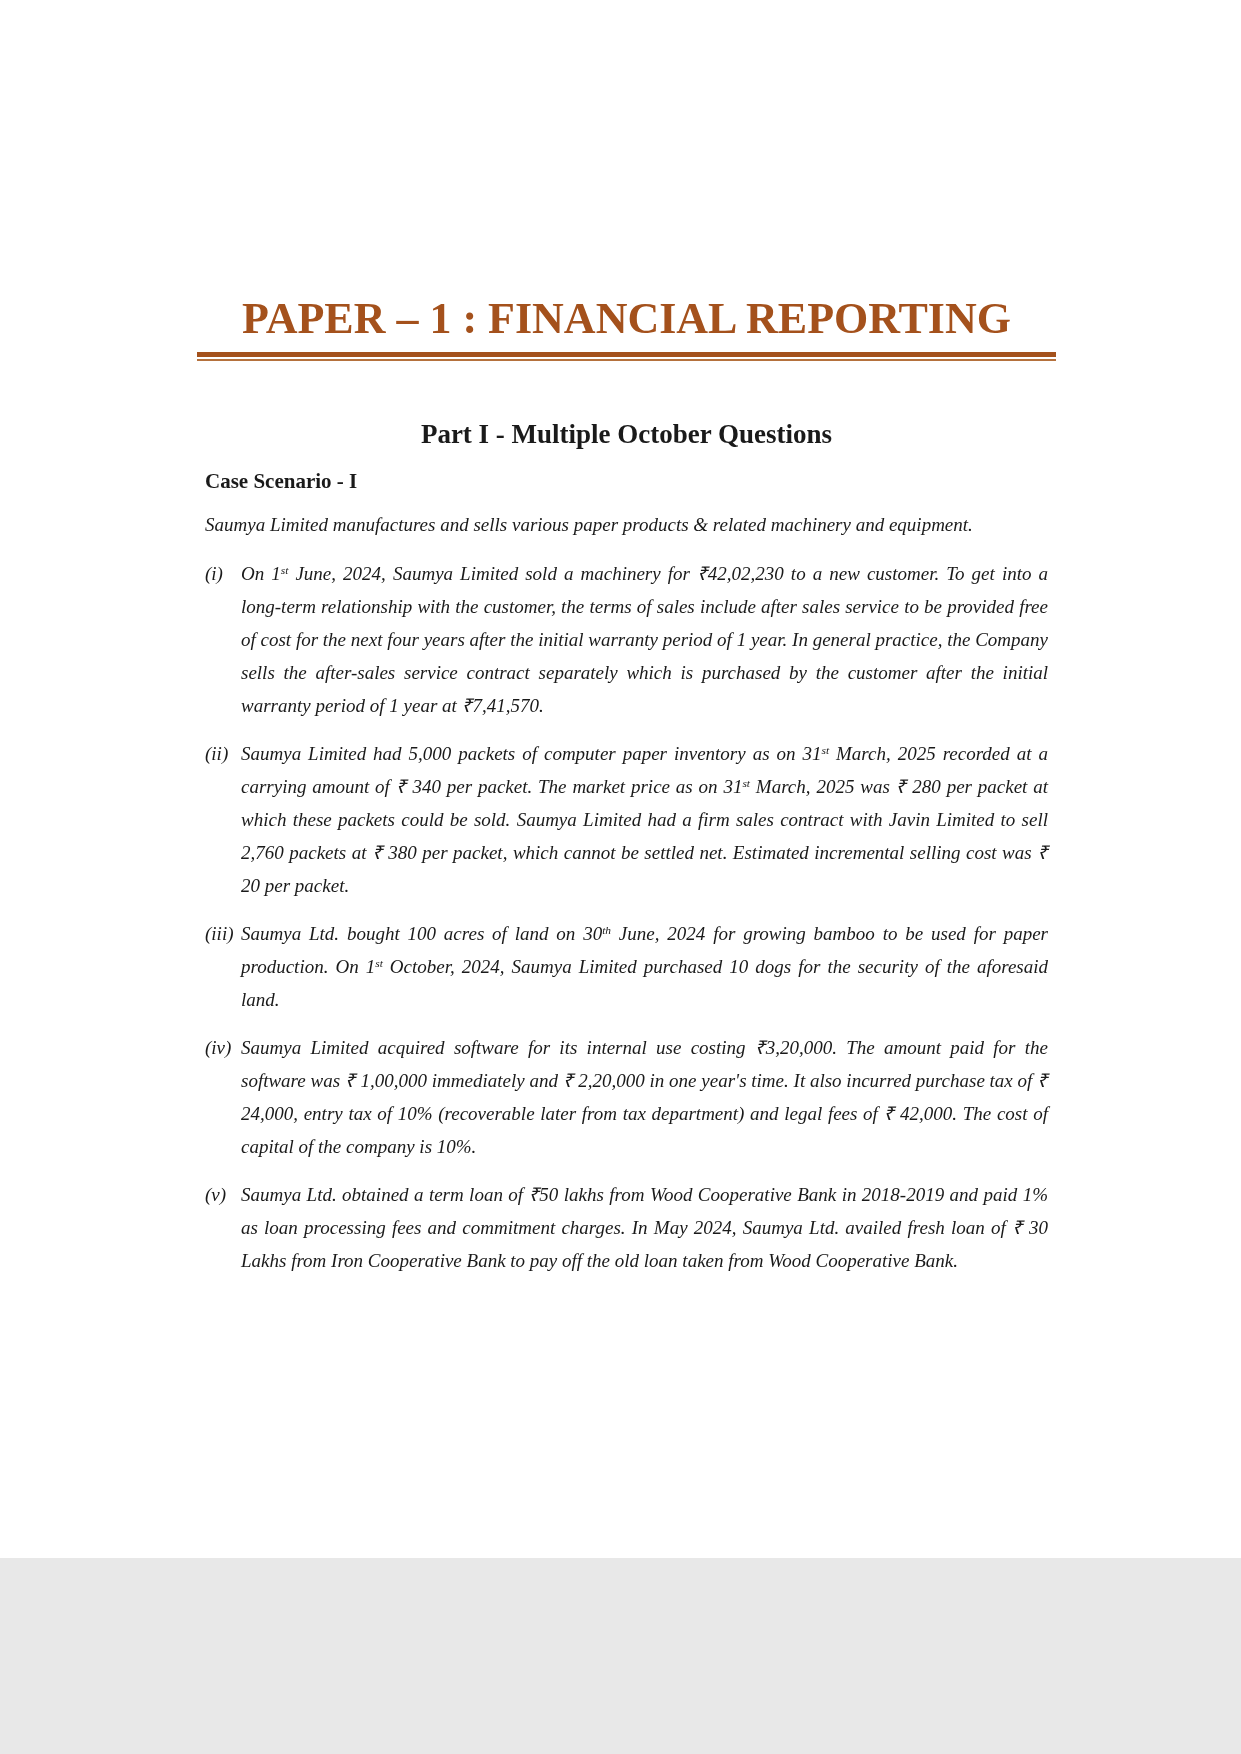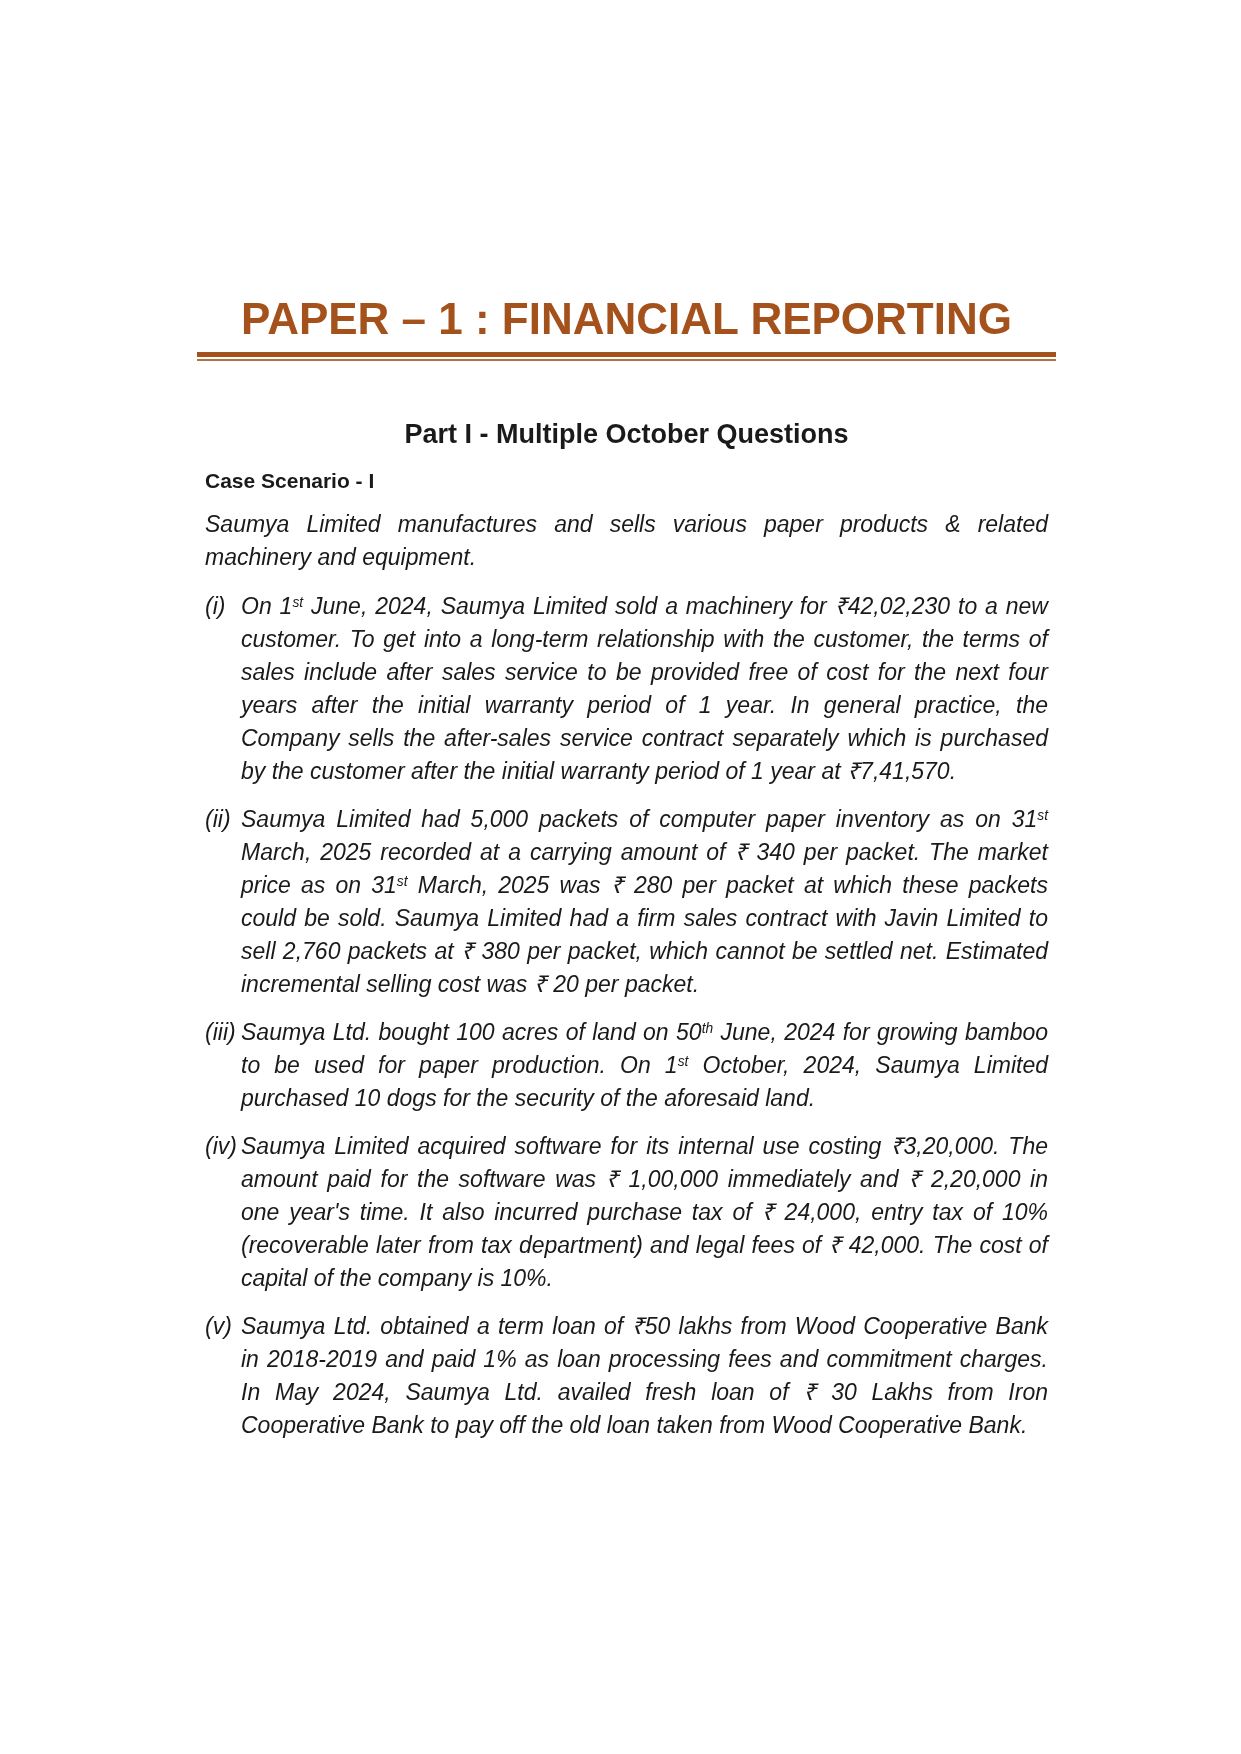--- a/index.html
+++ b/index.html
@@ -1,23 +1,23 @@
 <!DOCTYPE html>
 <html style="--accent: #a4511c; --accent-light: #b5713d; --text: #1a1a1a; --page-bg: #ffffff;"><head>
 <meta charset="utf-8">
 <style>
   html, body { margin: 0; padding: 0; background: #e8e8e8; }
   .page {
     position: relative;
     width: 1241px;
-    height: 1754px;
+    height: 1558px;
     margin: 0 auto;
     background: var(--page-bg, #ffffff);
     overflow: hidden;
-    font-family: Liberation Sans, sans-serif;
+    font-family: Liberation Serif, serif;
     color: var(--text, #1a1a1a);
   }
   .content {
     position: absolute;
     left: 205px;
     top: 0;
     width: 843px;
   }
   .paper-title {
     margin: 293px 0 0 0;
@@ -47,21 +47,21 @@
     text-align: center;
   }
   .scenario-heading {
     margin: 13px 0 0 0;
     font-size: 21px;
     line-height: 34px;
     font-weight: 700;
     text-align: left;
   }
   .body-text {
-    font-size: 23px;
+    font-size: 19px;
     line-height: 33px;
     font-style: italic;
     text-align: justify;
   }
   .intro {
     margin: 10px 0 16px 0;
   }
   .scenario-items { margin: 0; padding: 0; }
   .scenario-item {
     display: flex;
@@ -108,21 +108,21 @@
         <span class="item-text"><span>On 1</span><sup>st</sup><span> June, 2024, Saumya Limited sold a machinery for ₹42,02,230 to a new customer.  To get into a long-term relationship with the customer, the terms of sales include after sales service to be provided free of cost for the next four years after the initial warranty period of 1 year.  In general practice, the Company sells the after-sales service contract separately which is purchased by the customer after the initial warranty period of 1 year at ₹7,41,570.</span></span>
       </div>
 
       <div class="scenario-item body-text">
         <span class="item-marker">(ii)</span>
         <span class="item-text"><span>Saumya Limited had 5,000 packets of computer paper inventory as on 31</span><sup>st</sup><span> March, 2025 recorded at a carrying amount of ₹ 340 per packet.  The market price as on 31</span><sup>st</sup><span> March, 2025 was ₹ 280 per packet at which these packets could be sold.  Saumya Limited had a firm sales contract with Javin Limited to sell 2,760 packets at ₹ 380 per packet, which cannot be settled net.  Estimated incremental selling cost was ₹ 20 per packet.</span></span>
       </div>
 
       <div class="scenario-item body-text">
         <span class="item-marker">(iii)</span>
-        <span class="item-text"><span>Saumya Ltd. bought 100 acres of land on 50</span><sup>th</sup><span> June, 2024 for growing bamboo to be used for paper production.  On 1</span><sup>st</sup><span> October, 2024, Saumya Limited purchased 10 dogs for the security of the aforesaid land.</span></span>
+        <span class="item-text"><span>Saumya Ltd. bought 100 acres of land on 30</span><sup>th</sup><span> June, 2024 for growing bamboo to be used for paper production.  On 1</span><sup>st</sup><span> October, 2024, Saumya Limited purchased 10 dogs for the security of the aforesaid land.</span></span>
       </div>
 
       <div class="scenario-item body-text">
         <span class="item-marker">(iv)</span>
         <span class="item-text"><span>Saumya Limited acquired software for its internal use costing ₹3,20,000.  The amount paid for the software was ₹ 1,00,000 immediately and ₹ 2,20,000 in one year's time.  It also incurred purchase tax of ₹ 24,000, entry tax of 10% (recoverable later from tax department) and legal fees of ₹ 42,000.  The cost of capital of the company is 10%.</span></span>
       </div>
 
       <div class="scenario-item body-text">
         <span class="item-marker">(v)</span>
         <span class="item-text"><span>Saumya Ltd. obtained a term loan of ₹50 lakhs from Wood Cooperative Bank in 2018-2019 and paid 1% as loan processing fees and commitment charges.  In May 2024, Saumya Ltd. availed fresh loan of ₹ 30 Lakhs from Iron Cooperative Bank to pay off the old loan taken from Wood Cooperative Bank.</span></span>

